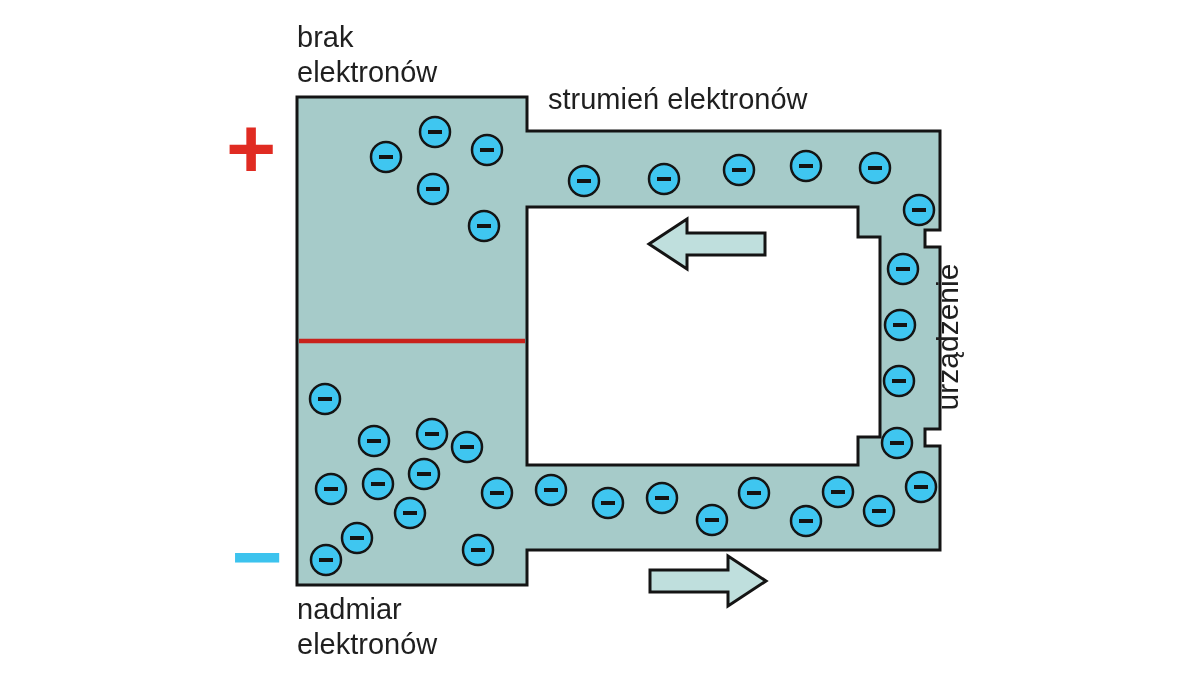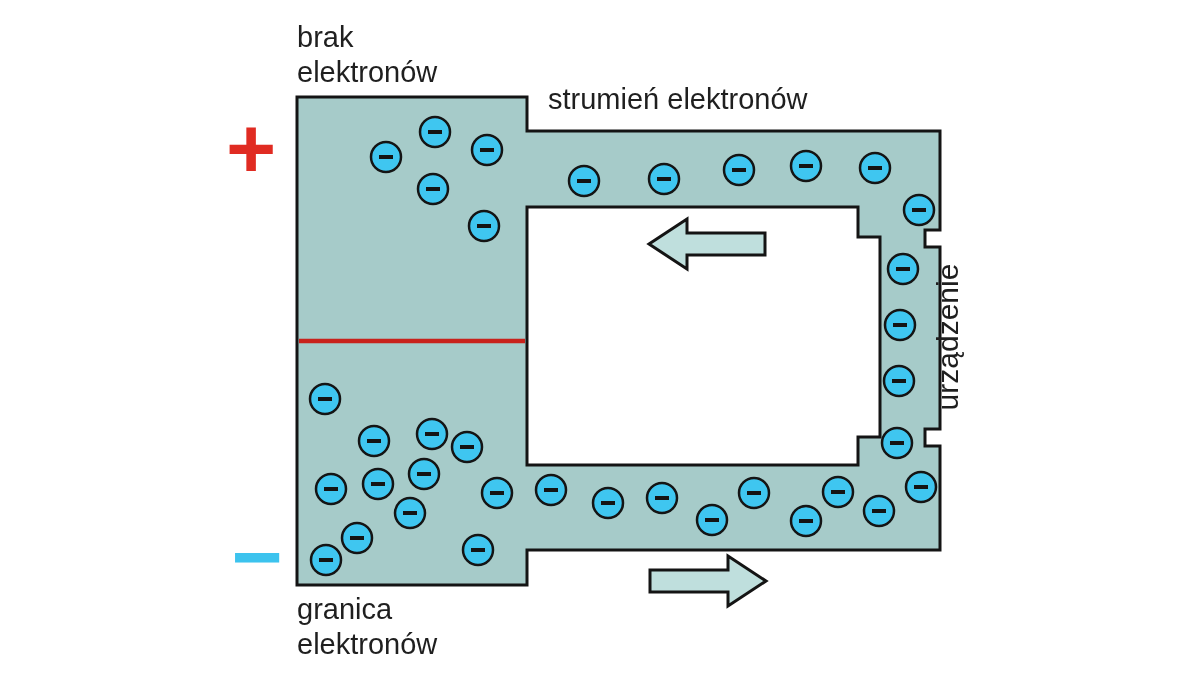--- a/index.html
+++ b/index.html
@@ -132,16 +132,16 @@
 
   <div class="label" style="left:297px;top:20px;">brak
 elektronów</div>
 
   <div class="label" style="left:548px;top:82px;">strumień elektronów</div>
 
 
 
   <div class="rotated" style="left:948px;top:337px;">urządzenie</div>
 
-  <div class="label" style="left:297px;top:592px;">granica
+  <div class="label" style="left:297px;top:592px;">nadmiar
 elektronów</div>
 
 </div>
 
 </body></html>

